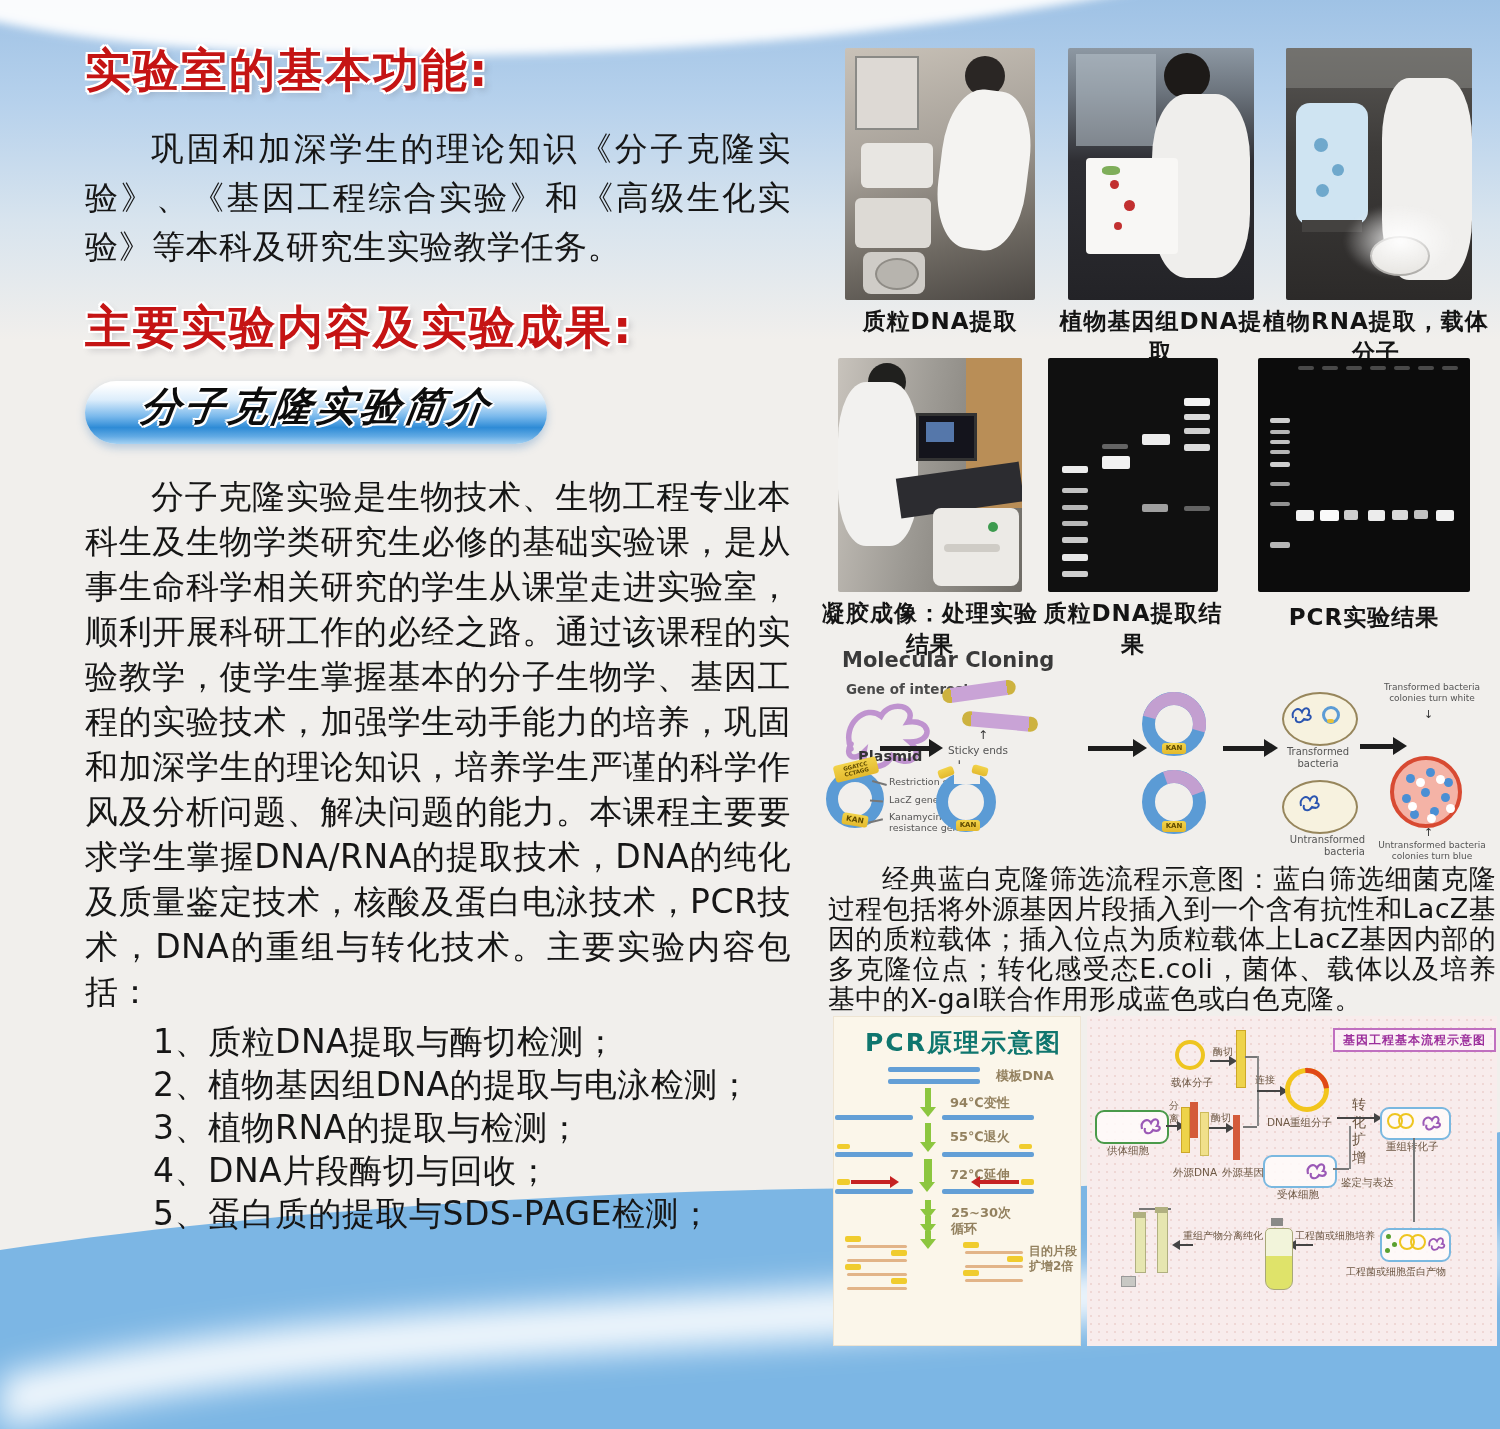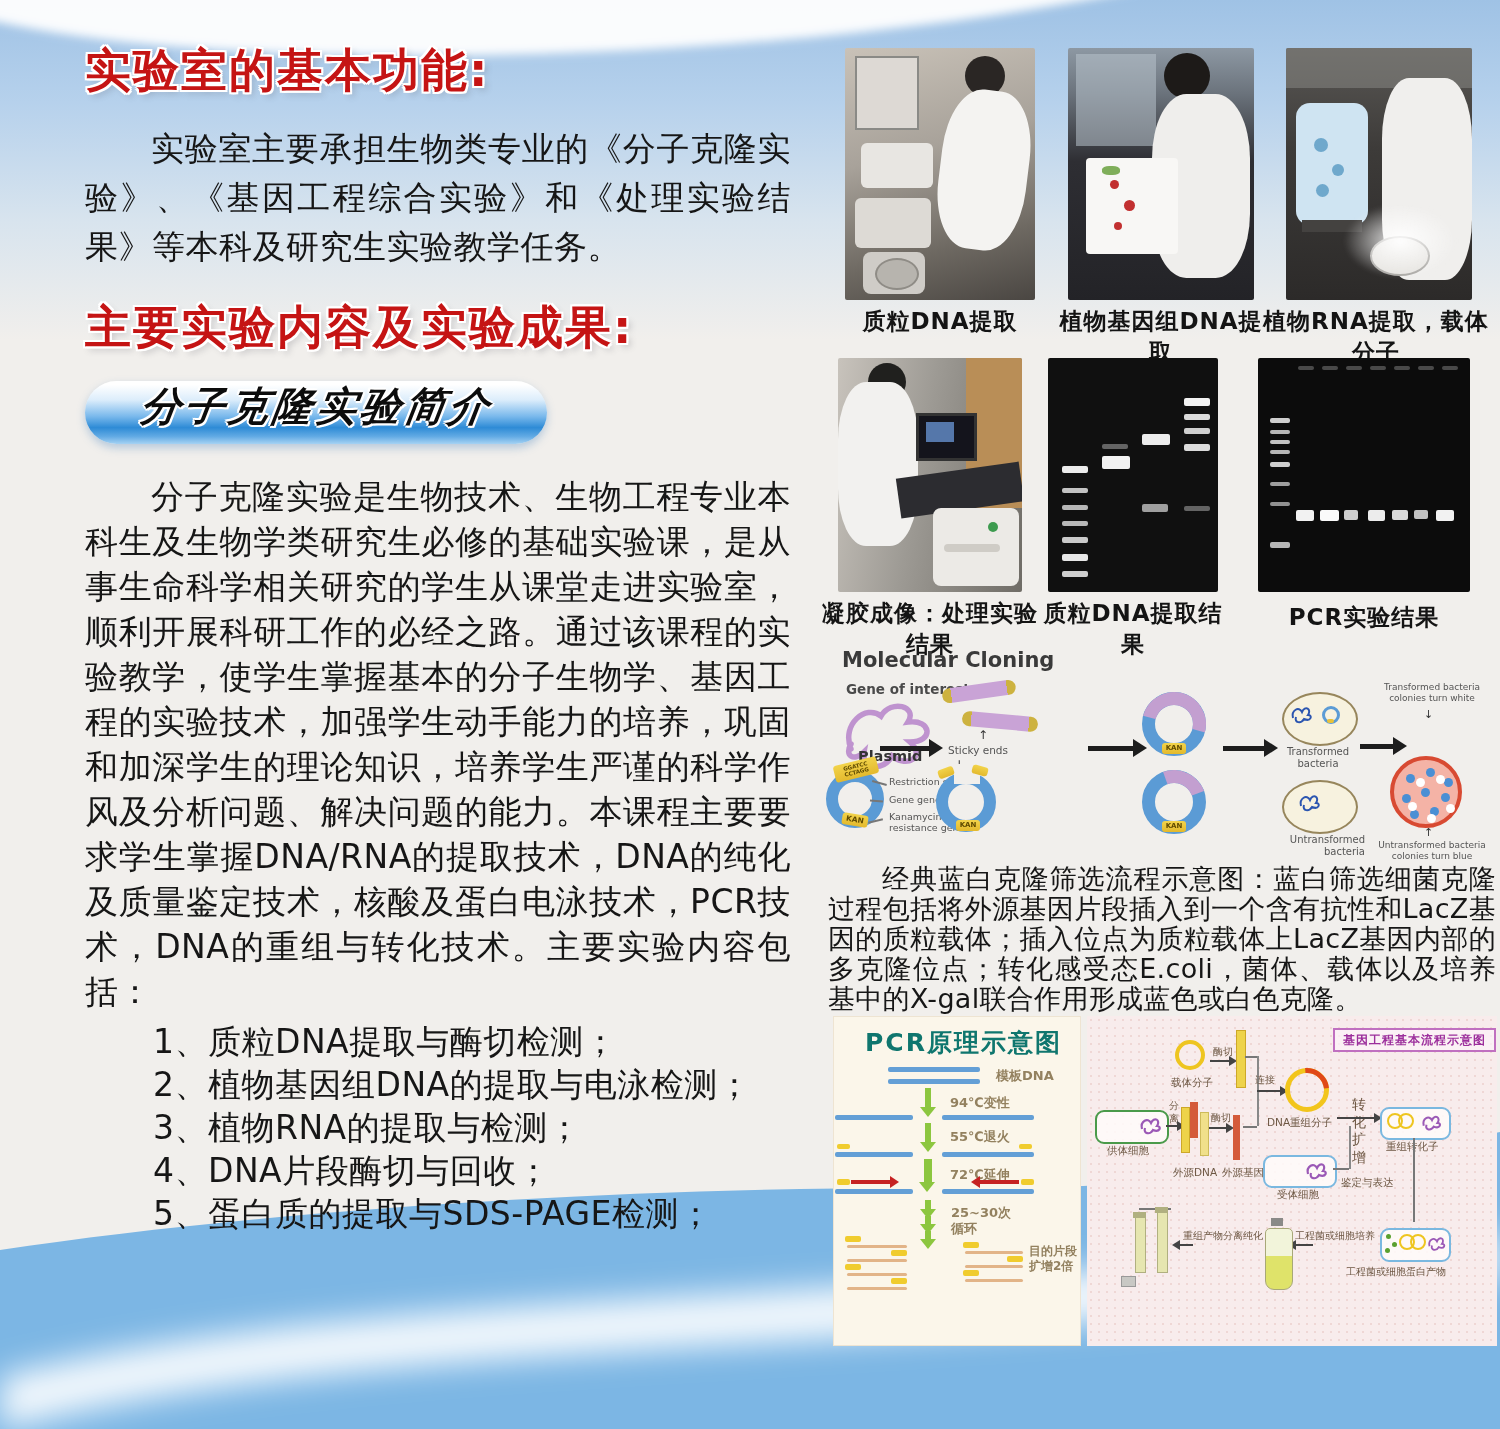--- a/index.html
+++ b/index.html
@@ -76,21 +76,21 @@
 
 <svg class="ab" style="left:0;top:1100px" width="1500" height="329" viewBox="0 0 1500 329">
   <path d="M0,150 C250,112 620,86 950,88 C1160,90 1330,68 1500,32 L1500,329 L0,329 Z" fill="#7cb6e4"></path>
 </svg>
 <svg class="ab" style="left:0;top:1100px;filter:blur(16px);opacity:.9" width="1500" height="329" viewBox="0 0 1500 329">
   <path d="M-40,315 C320,205 900,238 1540,150" stroke="#ffffff" stroke-width="52" fill="none"></path>
 </svg>
 
 <div class="ab leftcol">
   <h1 class="redh">实验室的基本功能:</h1>
-  <p class="para">实验室主要承担生物类专业的《分子克隆实验》、《基因工程综合实验》和《处理实验结果》等本科及研究生实验教学任务。</p>
+  <p class="para">巩固和加深学生的理论知识《分子克隆实验》、《基因工程综合实验》和《高级生化实验》等本科及研究生实验教学任务。</p>
   <h1 class="redh" style="margin-top:26px">主要实验内容及实验成果:</h1>
   <div class="banner">
     <span class="bannertxt">分子克隆实验简介</span>
   </div>
   <p class="para para2">分子克隆实验是生物技术、生物工程专业本科生及生物学类研究生必修的基础实验课，是从事生命科学相关研究的学生从课堂走进实验室，顺利开展科研工作的必经之路。通过该课程的实验教学，使学生掌握基本的分子生物学、基因工程的实验技术，加强学生动手能力的培养，巩固和加深学生的理论知识，培养学生严谨的科学作风及分析问题、解决问题的能力。本课程主要要求学生掌握DNA/RNA的提取技术，DNA的纯化及质量鉴定技术，核酸及蛋白电泳技术，PCR技术，DNA的重组与转化技术。主要实验内容包括：</p>
   <div class="list">
     <div>1、质粒DNA提取与酶切检测；</div>
     <div>2、植物基因组DNA的提取与电泳检测；</div>
     <div>3、植物RNA的提取与检测；</div>
     <div>4、DNA片段酶切与回收；</div>
@@ -199,21 +199,21 @@
   <div class="ring" style="left:6px;top:122px;width:58px;height:58px;border-width:12px"></div>
   <div class="chip" style="left:14px;top:113px;width:44px;height:17px;transform:rotate(-14deg);font-size:5.5px;flex-direction:column">
     <span>GGATCC</span>
     <span>CCTAGG</span>
   </div>
   <div class="chip" style="left:22px;top:166px;width:26px;height:12px;transform:rotate(9deg);font-size:7.5px">KAN</div>
   <div class="thin" style="left:52px;top:134px;width:15px;transform:rotate(16deg)"></div>
   <div class="thin" style="left:50px;top:152px;width:13px;transform:rotate(4deg)"></div>
   <div class="thin" style="left:48px;top:172px;width:15px;transform:rotate(-14deg)"></div>
   <div class="sl" style="left:69px;top:128px;font-size:9.5px">Restriction site</div>
-  <div class="sl" style="left:69px;top:146px;font-size:9.5px">Gene gene</div>
+  <div class="sl" style="left:69px;top:146px;font-size:9.5px">LacZ gene</div>
   <div class="sl" style="left:69px;top:163px;width:92px;font-size:9.5px">Kanamycin resistance gene</div>
   <div class="harrow" style="left:60px;top:98px;width:50px"></div>
 
   <div class="frag" style="left:122px;top:36px;width:74px;transform:rotate(-8deg)"></div>
   <div class="frag" style="left:142px;top:66px;width:76px;transform:rotate(5deg)"></div>
   <div class="sl" style="left:158px;top:80px;font-size:12px;color:#333">↑</div>
   <div class="sl" style="left:128px;top:96px;font-size:10.5px">Sticky ends</div>
   <div class="sl" style="left:134px;top:110px;font-size:12px;color:#333">↓</div>
   <div class="ring" style="left:116px;top:124px;width:60px;height:60px;border-width:12px"></div>
   <div class="pd" style="left:134px;top:116px;width:26px;height:20px;background:#f1efec"></div>

